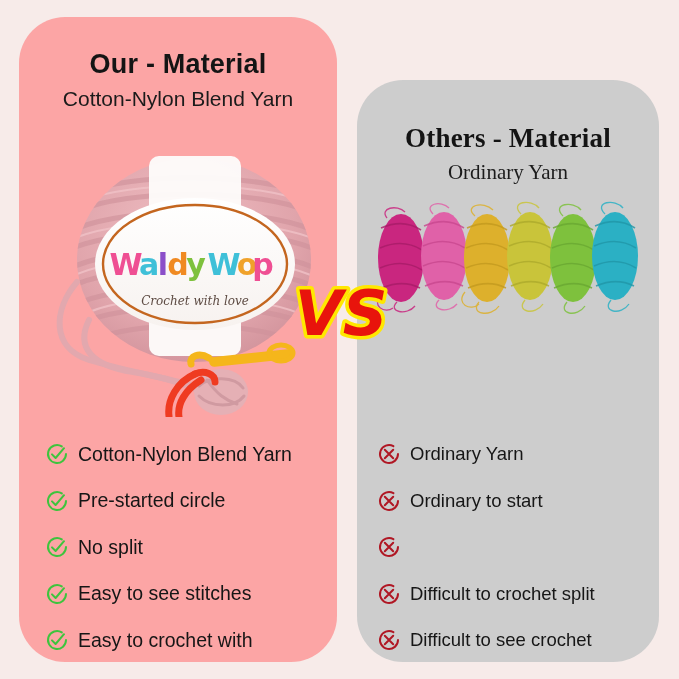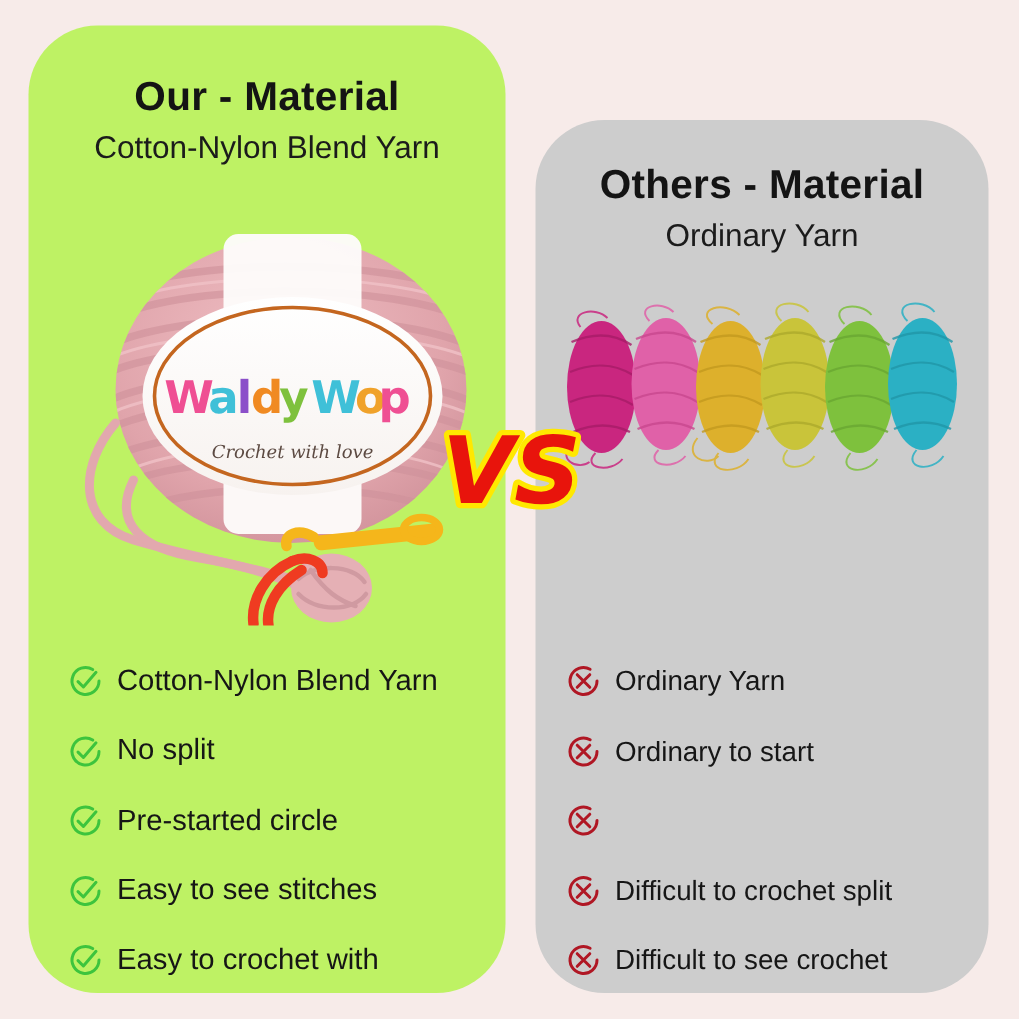--- a/index.html
+++ b/index.html
@@ -23,42 +23,42 @@
   
   .panel {
     position: absolute;
     overflow: hidden;
   }
   #panel-our {
     left: 19px;
     top: 17px;
     width: 318px;
     height: 645px;
-    background: #bef264;
+    background: #fca5a5;
     border-radius: 46px 46px 46px 46px;
   }
   #panel-others {
     left: 357px;
     top: 80px;
     width: 302px;
     height: 582px;
     background: #cdcdcd;
     border-radius: 46px 46px 46px 46px;
   }
 
   
   .head-block {
     position: absolute;
     left: 0;
     width: 100%;
     text-align: center;
     pointer-events: none;
   }
   #our-head  { top: 32px; }
-  #others-head { top: 28px; }
+  #others-head { top: 43px; font-family: Liberation Serif, serif; }
 
   .title {
     font-size: 27px;
     font-weight: bold;
     color: #141414;
     letter-spacing: 0.2px;
     line-height: 1.15;
     margin: 0;
   }
   .subtitle {
@@ -228,29 +228,29 @@
           <path d="M7 12.4 L10.6 16 L19 6.2" fill="none" stroke="#3dc43d" stroke-width="2" stroke-linecap="round" stroke-linejoin="round"></path>
         </svg>
         <span class="feature-label">Cotton-Nylon Blend Yarn</span>
       </div>
 
       <div class="feature-row">
         <svg class="feature-icon" viewBox="0 0 24 24">
           <path d="M21 12a9 9 0 1 1-4.2-7.6" fill="none" stroke="#3dc43d" stroke-width="2" stroke-linecap="round"></path>
           <path d="M7 12.4 L10.6 16 L19 6.2" fill="none" stroke="#3dc43d" stroke-width="2" stroke-linecap="round" stroke-linejoin="round"></path>
         </svg>
-        <span class="feature-label">No split</span>
+        <span class="feature-label">Pre-started circle</span>
       </div>
 
       <div class="feature-row">
         <svg class="feature-icon" viewBox="0 0 24 24">
           <path d="M21 12a9 9 0 1 1-4.2-7.6" fill="none" stroke="#3dc43d" stroke-width="2" stroke-linecap="round"></path>
           <path d="M7 12.4 L10.6 16 L19 6.2" fill="none" stroke="#3dc43d" stroke-width="2" stroke-linecap="round" stroke-linejoin="round"></path>
         </svg>
-        <span class="feature-label">Pre-started circle</span>
+        <span class="feature-label">No split</span>
       </div>
 
       <div class="feature-row">
         <svg class="feature-icon" viewBox="0 0 24 24">
           <path d="M21 12a9 9 0 1 1-4.2-7.6" fill="none" stroke="#3dc43d" stroke-width="2" stroke-linecap="round"></path>
           <path d="M7 12.4 L10.6 16 L19 6.2" fill="none" stroke="#3dc43d" stroke-width="2" stroke-linecap="round" stroke-linejoin="round"></path>
         </svg>
         <span class="feature-label">Easy to see stitches</span>
       </div>
 

